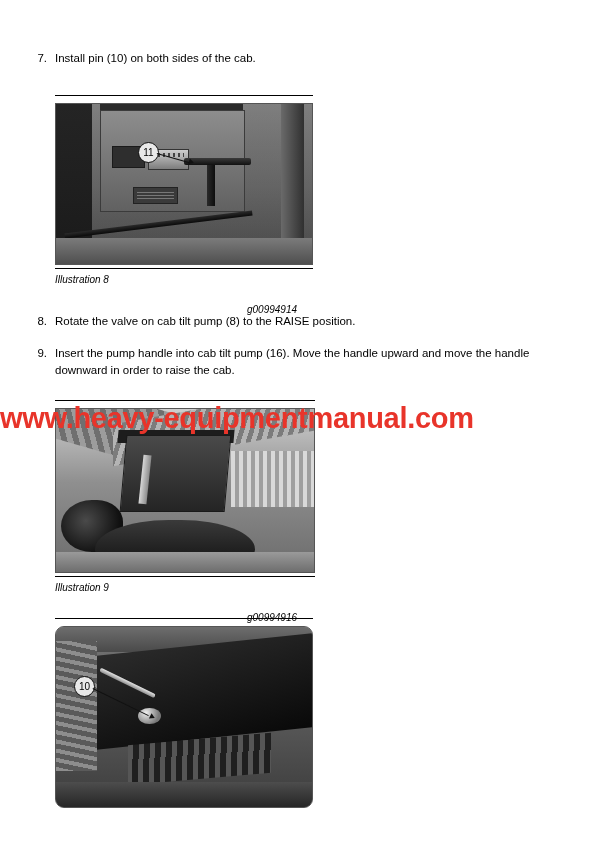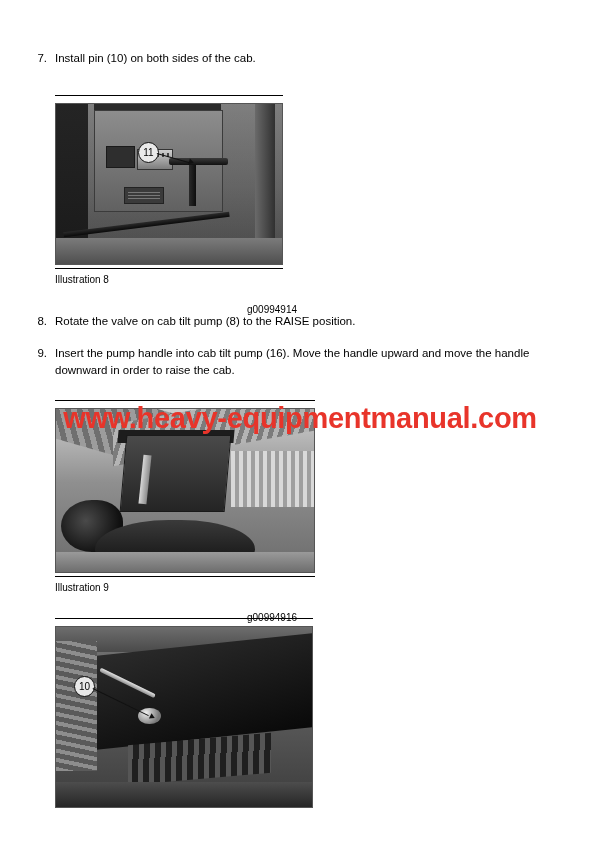--- a/index.html
+++ b/index.html
@@ -56,20 +56,21 @@
     border: 1px solid #555;
     overflow: hidden;
     background: #9a9a9a;
   }
   .figure .caption {
     position: relative;
     margin-top: 8px;
     height: 14px;
     font-size: 10px;
     color: #000;
+    font-style: italic;
   }
   .figure .caption .rule2 {
     position: absolute;
     left: 0;
     top: -5px;
     width: 100%;
     border-top: 1px solid #000;
     height: 0;
   }
   .figure .caption .label {
@@ -107,21 +108,20 @@
     position: absolute;
     width: 0; height: 0;
     border-left: 5px solid #111;
     border-top: 3px solid transparent;
     border-bottom: 3px solid transparent;
   }
   .watermark {
     position: absolute;
     left: 0;
     width: 600px;
-    text-align: center;
     font-size: 29px;
     font-weight: bold;
     color: #e8342a;
     font-family: "Liberation Sans", sans-serif;
     letter-spacing: -0.3px;
     z-index: 50;
     pointer-events: none;
   }
 
   
@@ -275,21 +275,21 @@
 <body>
 
 <div class="page">
   <div class="content">
 
     <div class="step" style="left:33px; top:50px; width:530px;">
       <div class="num">7.</div>
       <div class="txt">Install pin (10) on both sides of the cab.</div>
     </div>
 
-    <div class="figure" style="left:55px; top:95px; width:228px;">
+    <div class="figure" style="left:55px; top:95px; width:258px;">
       <div class="rule"></div>
       <div class="imgbox" style="height:160px;">
         <div class="img8">
           <div class="wall"></div>
           <div class="panelTop"></div>
           <div class="panel"></div>
           <div class="dkbox"></div>
           <div class="valve"></div>
           <div class="hose"></div>
           <div class="hose2"></div>
@@ -337,21 +337,21 @@
       </div>
       <div class="caption">
         <div class="rule2"></div>
         <div class="label">Illustration 9</div>
         <div class="code">g00994916</div>
       </div>
     </div>
 
     <div class="figure" style="left:55px; top:618px; width:258px;">
       <div class="rule"></div>
-      <div class="imgbox" style="height:180px;">
+      <div class="imgbox" style="height:180px;border-radius:9px;">
         <div class="img10">
           <div class="topband"></div>
           <div class="bigpanel"></div>
           <div class="rough"></div>
           <div class="rod"></div>
           <div class="knob"></div>
           <div class="ribs"></div>
           <div class="bottom"></div>
         </div>
 

